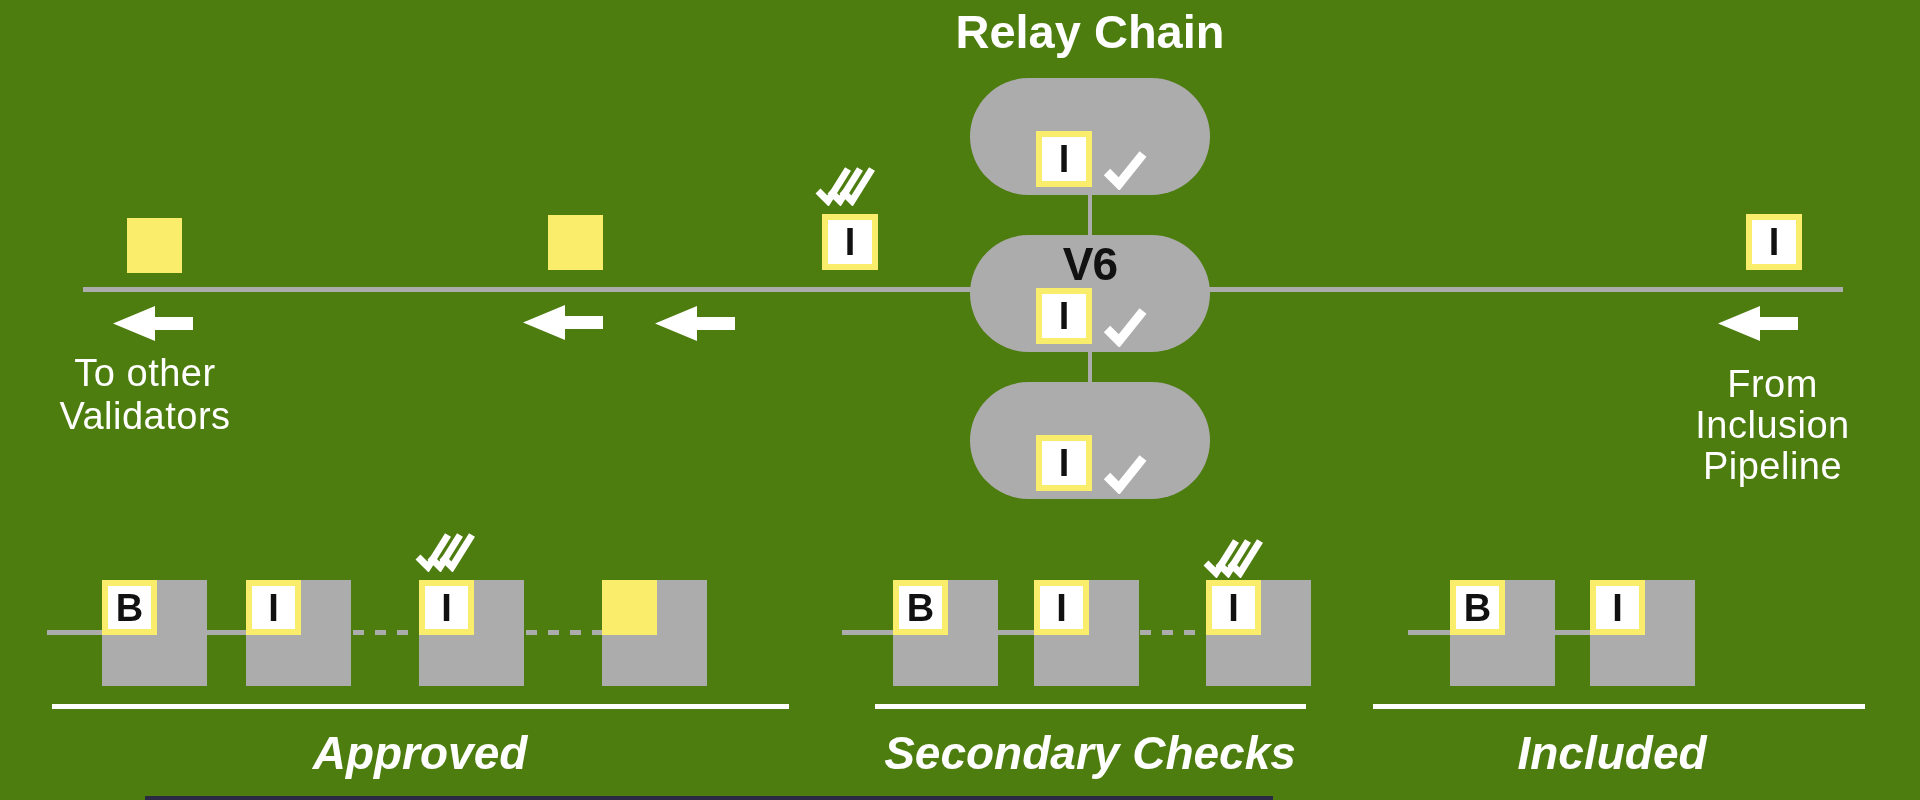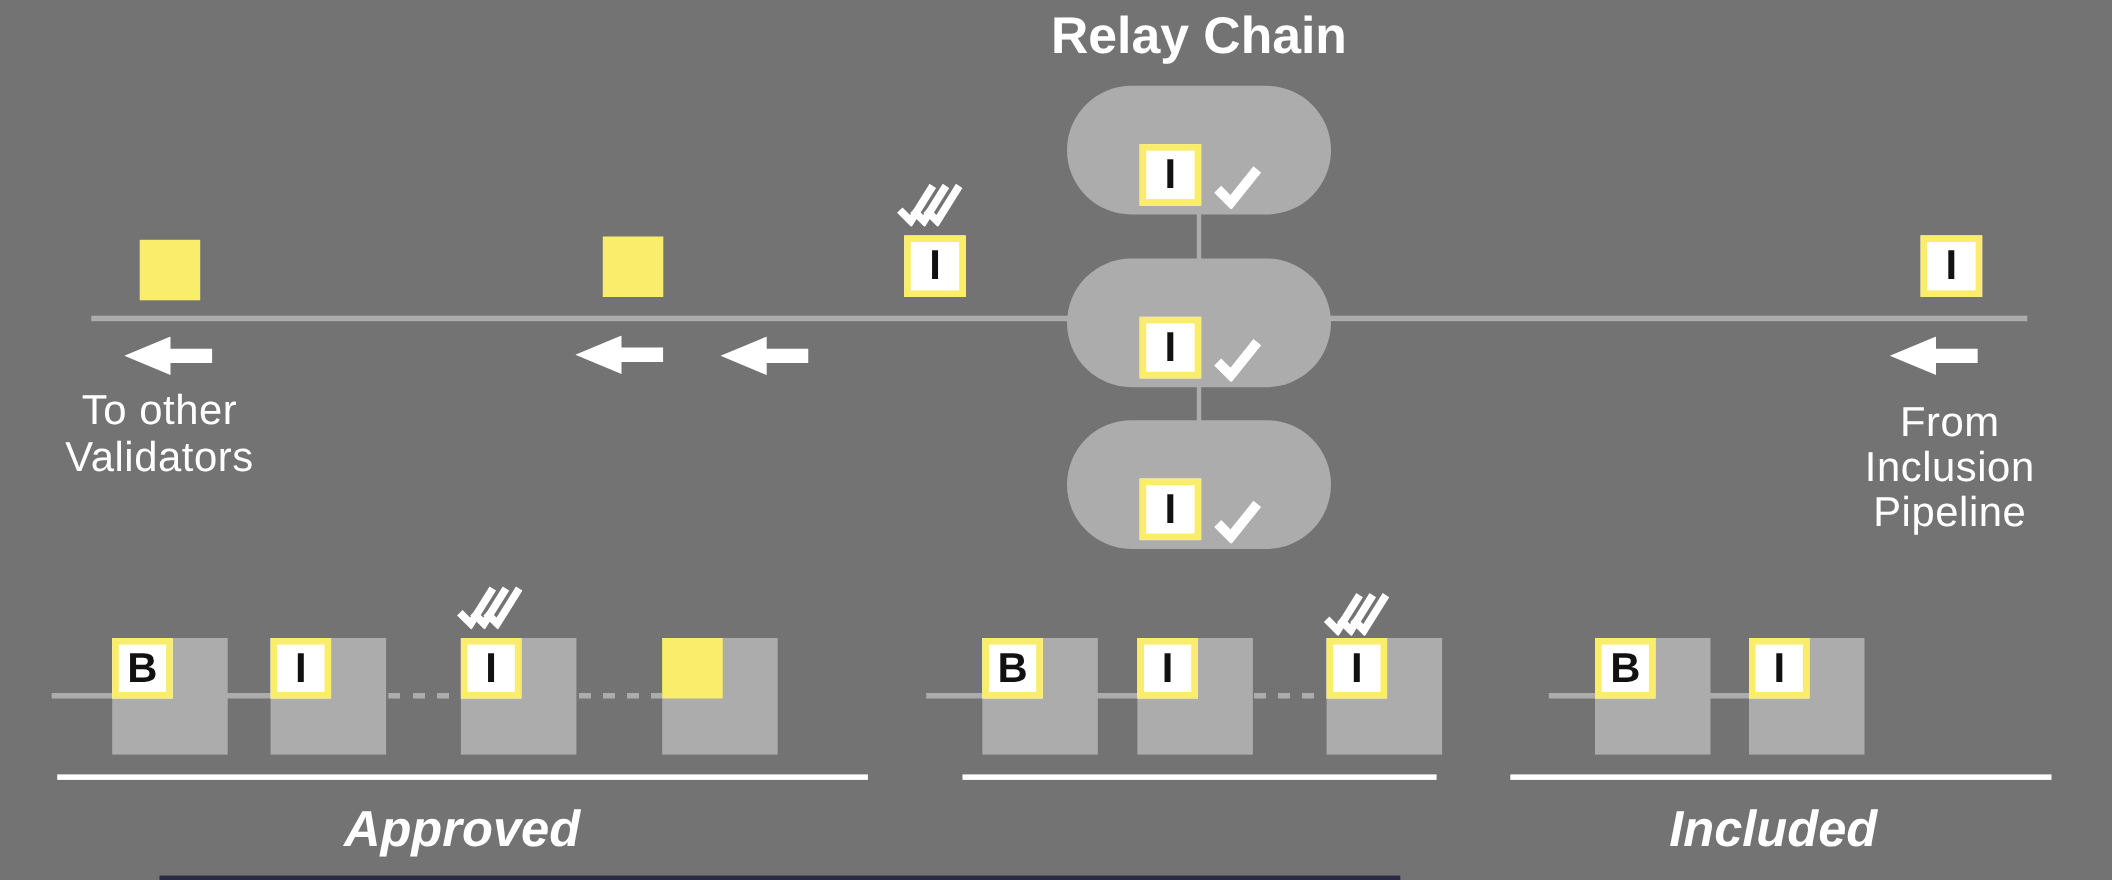--- a/index.html
+++ b/index.html
@@ -1,18 +1,18 @@
 <!DOCTYPE html>
 <html><head>
 <meta charset="utf-8">
 <style>
   html,body{margin:0;padding:0;background:#BE2E79;}
   .canvas{
     position:relative;width:1920px;height:800px;overflow:hidden;
-    background:#737373;
+    background:#4d7c0f;
     font-family:"Liberation Sans",sans-serif;
   }
   .abs{position:absolute;}
   .title{
     position:absolute;left:890px;top:4px;width:400px;
     text-align:center;color:#FFFFFF;font-size:47px;font-weight:bold;
   }
   
   .pill{
     position:absolute;left:970px;width:240px;height:117px;
@@ -69,20 +69,21 @@
   <div class="pill" style="top:78px;">
     <div class="lbox lbox-in-pill">
       <span>I</span>
     </div>
     <svg class="pill-check" width="44" height="40" viewBox="0 0 44 40">
       <path d="M4 22 L16 34 L40 4" fill="none" stroke="#FFFFFF" stroke-width="9"></path>
     </svg>
   </div>
 
   <div class="pill" style="top:235px;">
+    <div class="pill-label">V6</div>
     <div class="lbox lbox-in-pill">
       <span>I</span>
     </div>
     <svg class="pill-check" width="44" height="40" viewBox="0 0 44 40">
       <path d="M4 22 L16 34 L40 4" fill="none" stroke="#FFFFFF" stroke-width="9"></path>
     </svg>
   </div>
 
   <div class="pill" style="top:382px;">
     <div class="lbox lbox-in-pill">
@@ -179,20 +180,21 @@
   <div class="lbox" style="left:1206px;top:580px;width:55px;height:55px;">
     <span>I</span>
   </div>
   <svg class="abs" style="left:1202px;top:536px;" width="68" height="42" viewBox="0 0 68 42">
     <path d="M4 27 L14 37 L34 5" fill="none" stroke="#FFFFFF" stroke-width="7"></path>
     <path d="M16 27 L26 37 L46 5" fill="none" stroke="#FFFFFF" stroke-width="7"></path>
     <path d="M28 27 L38 37 L58 5" fill="none" stroke="#FFFFFF" stroke-width="7"></path>
   </svg>
 
   <div class="underline" style="left:875px;width:431px;"></div>
+  <div class="section-label" style="left:840px;">Secondary Checks</div>
 
   <div class="gray-line" style="left:1408px;top:630px;width:185px;"></div>
 
   <div class="gblock" style="left:1450px;"></div>
   <div class="lbox" style="left:1450px;top:580px;width:55px;height:55px;">
     <span>B</span>
   </div>
 
   <div class="gblock" style="left:1590px;"></div>
   <div class="lbox" style="left:1590px;top:580px;width:55px;height:55px;">

